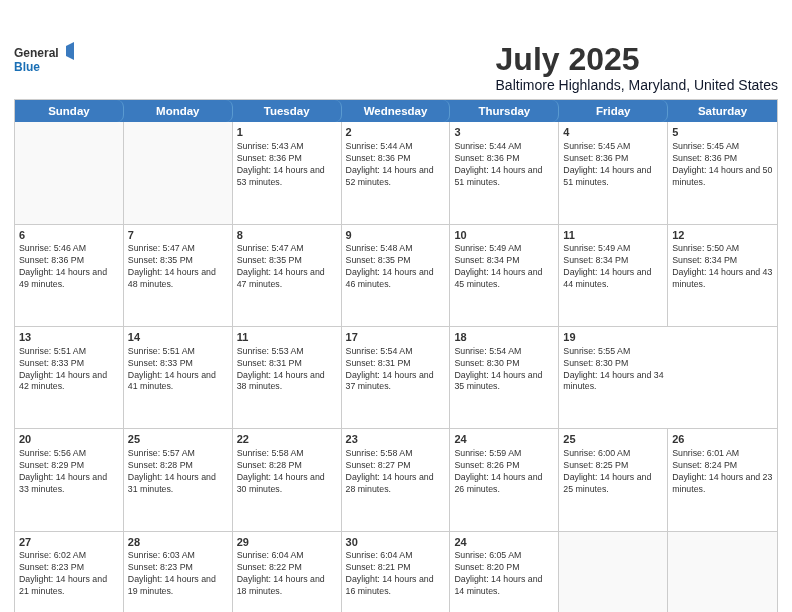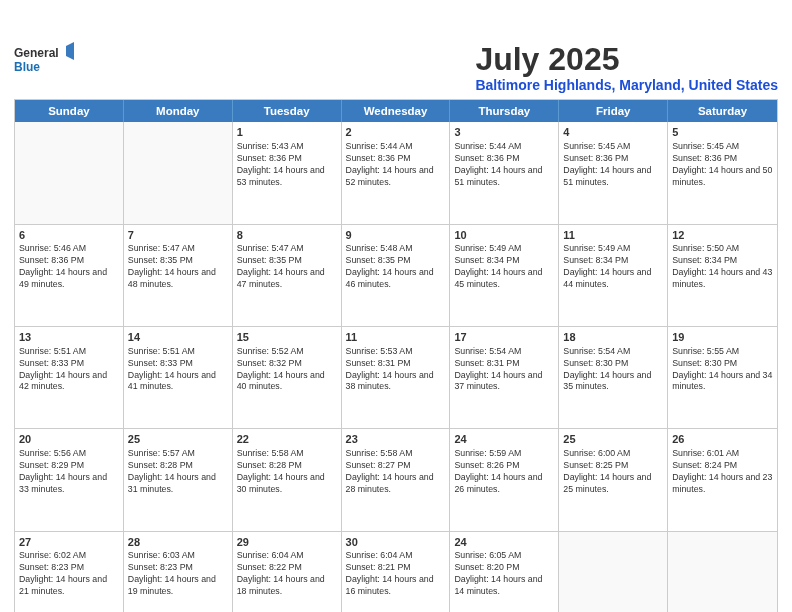--- a/index.html
+++ b/index.html
@@ -33,41 +33,42 @@
       text-align: left;
     }
     .main-title {
       font-size: 32px;
       font-weight: bold;
       color: #333;
       line-height: 1.1;
     }
     .sub-title {
       font-size: 14px;
-      color: #1d4ed8;
-      font-weight: bold;
+      color: #0f172a;
+      font-weight: normal;
     }
     .calendar {
       flex: 1;
       display: flex;
       flex-direction: column;
       border: 1px solid #ccc;
     }
     .cal-header-row {
       display: grid;
       grid-template-columns: repeat(7, 1fr);
       background: #3a7abf;
     }
     .cal-header-cell {
       color: #fff;
       font-size: 11.5px;
       font-weight: bold;
       text-align: center;
       padding: 5px 0;
       border-right: 1px solid #5a9ad0;
+      border-radius: 7px;
     }
     .cal-header-cell:last-child { border-right: none; }
     .cal-body {
       flex: 1;
       display: flex;
       flex-direction: column;
     }
     .cal-row {
       display: grid;
       grid-template-columns: repeat(7, 1fr);
@@ -185,24 +186,20 @@
         <div class="cal-row">
           <div class="cal-cell">
             <span class="day-num">13</span>
             <div class="day-info">Sunrise: 5:51 AM<br>Sunset: 8:33 PM<br>Daylight: 14 hours and 42 minutes.</div>
           </div>
           <div class="cal-cell">
             <span class="day-num">14</span>
             <div class="day-info">Sunrise: 5:51 AM<br>Sunset: 8:33 PM<br>Daylight: 14 hours and 41 minutes.</div>
           </div>
           <div class="cal-cell">
-            <span class="day-num">15</span>
-            <div class="day-info">Sunrise: 5:52 AM<br>Sunset: 8:32 PM<br>Daylight: 14 hours and 40 minutes.</div>
-          </div>
-          <div class="cal-cell">
             <span class="day-num">11</span>
             <div class="day-info">Sunrise: 5:53 AM<br>Sunset: 8:31 PM<br>Daylight: 14 hours and 38 minutes.</div>
           </div>
           <div class="cal-cell">
             <span class="day-num">17</span>
             <div class="day-info">Sunrise: 5:54 AM<br>Sunset: 8:31 PM<br>Daylight: 14 hours and 37 minutes.</div>
           </div>
           <div class="cal-cell">
             <span class="day-num">18</span>
             <div class="day-info">Sunrise: 5:54 AM<br>Sunset: 8:30 PM<br>Daylight: 14 hours and 35 minutes.</div>

